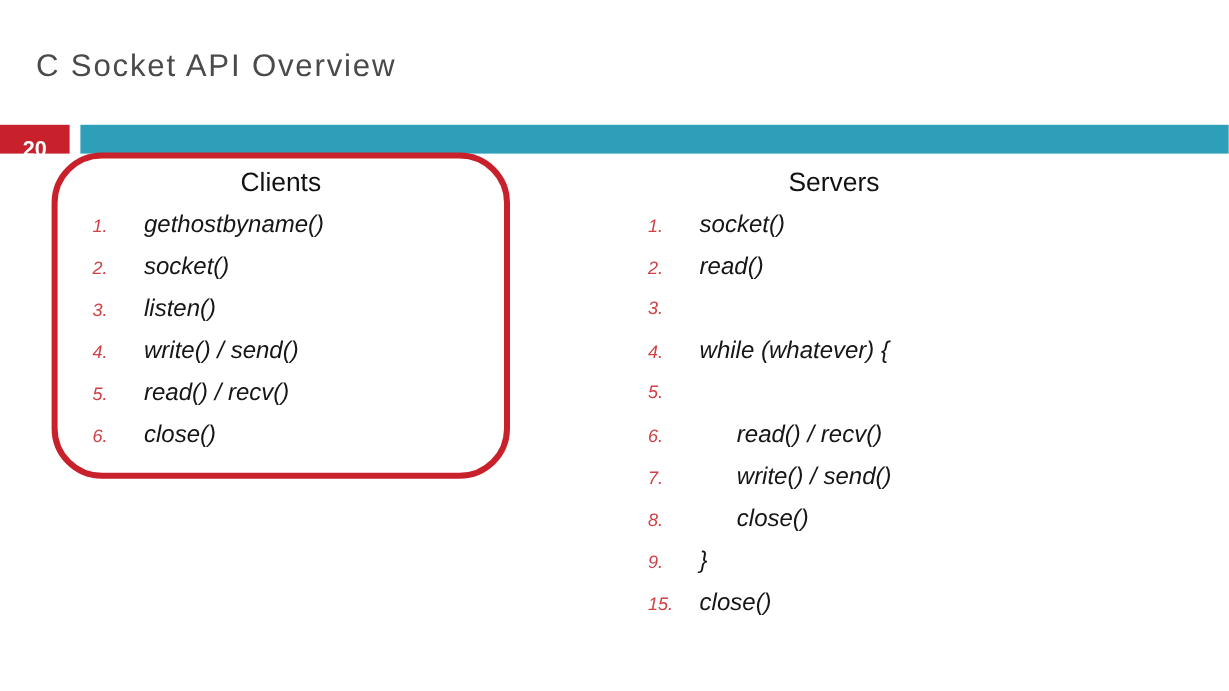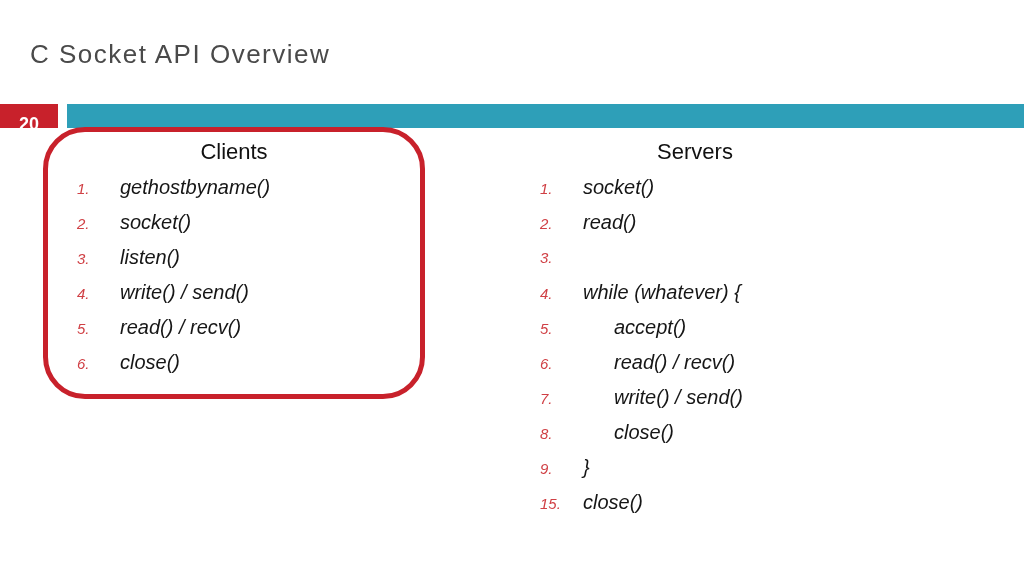--- a/index.html
+++ b/index.html
@@ -120,21 +120,20 @@
     </div>
     <div class="row">
       <span class="num">3.</span>
     </div>
     <div class="row">
       <span class="num">4.</span>
       <span class="txt">while (whatever) {</span>
     </div>
     <div class="row indent">
       <span class="num">5.</span>
-      <span class="txt">accept()</span>
     </div>
     <div class="row indent">
       <span class="num">6.</span>
       <span class="txt">read() / recv()</span>
     </div>
     <div class="row indent">
       <span class="num">7.</span>
       <span class="txt">write() / send()</span>
     </div>
     <div class="row indent">

